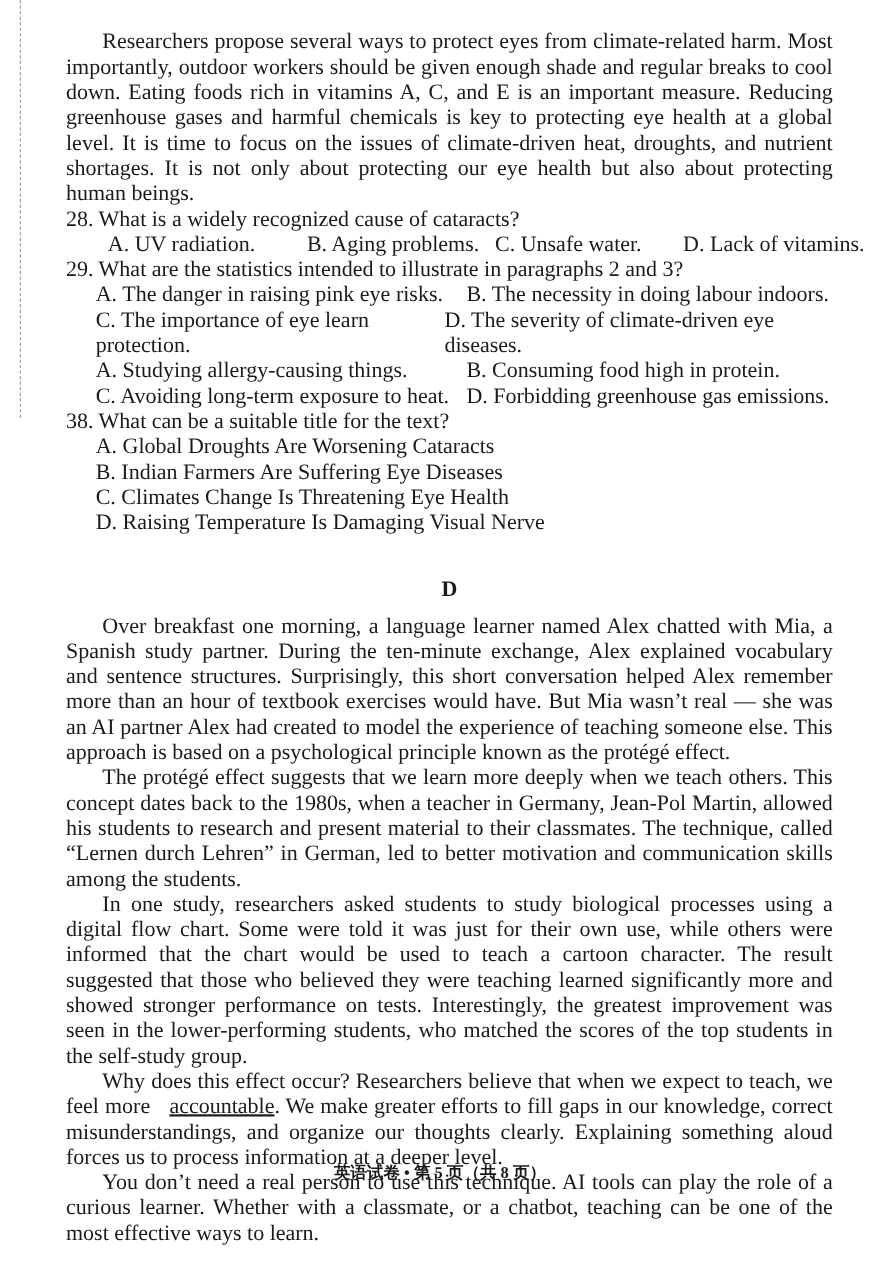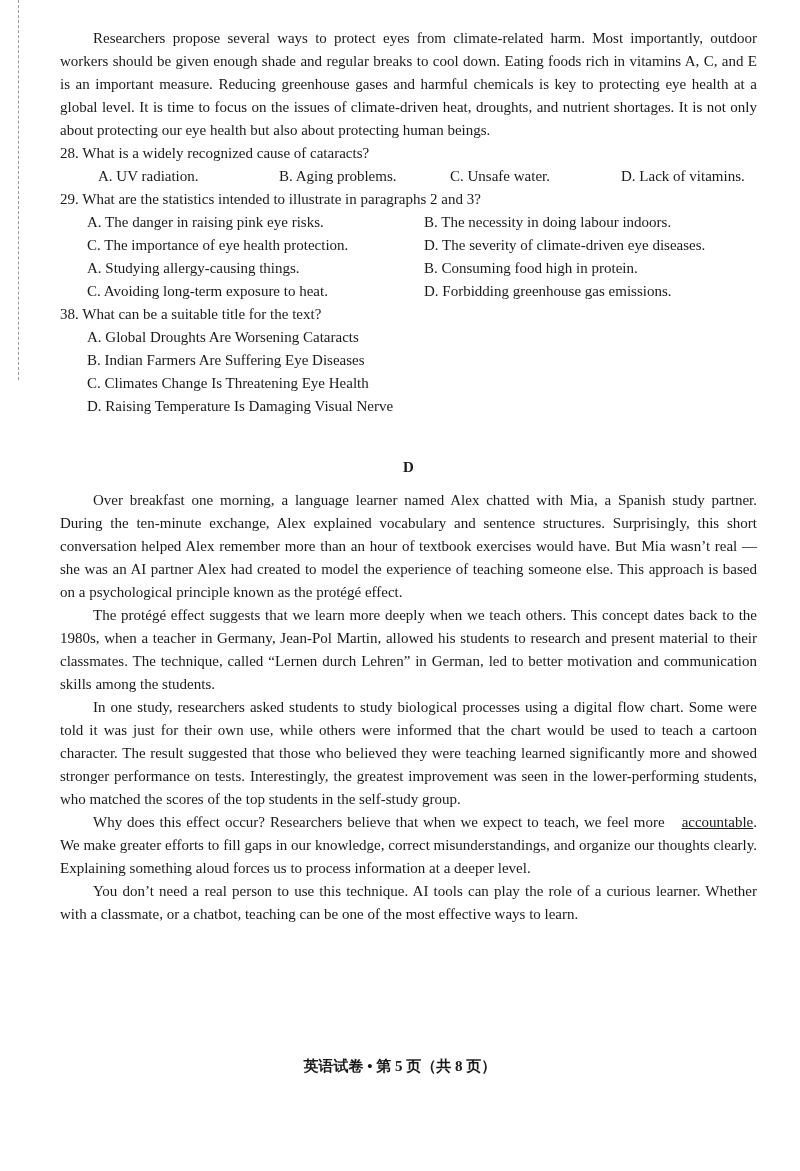--- a/index.html
+++ b/index.html
@@ -7,21 +7,21 @@
     width: 800px; height: 1171px; position: relative; overflow: hidden;
     font-family: "Liberation Serif", "DejaVu Serif", serif;
     color: #1a1a1a;
   }
   .margin-guide {
     position: absolute; left: 18px; top: 0; height: 380px; width: 0;
     border-left: 1px dashed #9a9a9a;
   }
   .page {
     position: absolute; left: 60px; top: 27px; width: 697px;
-    font-size: 15px; line-height: 23px;
+    font-size: 20px; line-height: 23px;
   }
   p.para { margin: 0; text-align: justify; text-indent: 33px; }
   .q { margin: 0; }
   .opts { padding-left: 27px; }
   .row { display: flex; }
   .row4 .o { flex: none; margin-left: 11px; }
   .row4 .o:nth-child(1) { width: 170px; }
   .row4 .o:nth-child(2) { width: 160px; }
   .row4 .o:nth-child(3) { width: 160px; }
   .row2 .o:nth-child(1) { width: 337px; }
@@ -54,21 +54,21 @@
   </div>
 
   <div>
     <p class="q">29. What are the statistics intended to illustrate in paragraphs 2 and 3?</p>
     <div class="opts">
       <div class="row row2">
         <span class="o">A. The danger in raising pink eye risks.</span>
         <span class="o">B. The necessity in doing labour indoors.</span>
       </div>
       <div class="row row2">
-        <span class="o">C. The importance of eye health protection.</span>
+        <span class="o">C. The importance of eye learn protection.</span>
         <span class="o">D. The severity of climate-driven eye diseases.</span>
       </div>
     </div>
   </div>
 
   <div>
     <div class="opts">
       <div class="row row2">
         <span class="o">A. Studying allergy-causing things.</span>
         <span class="o">B. Consuming food high in protein.</span>

